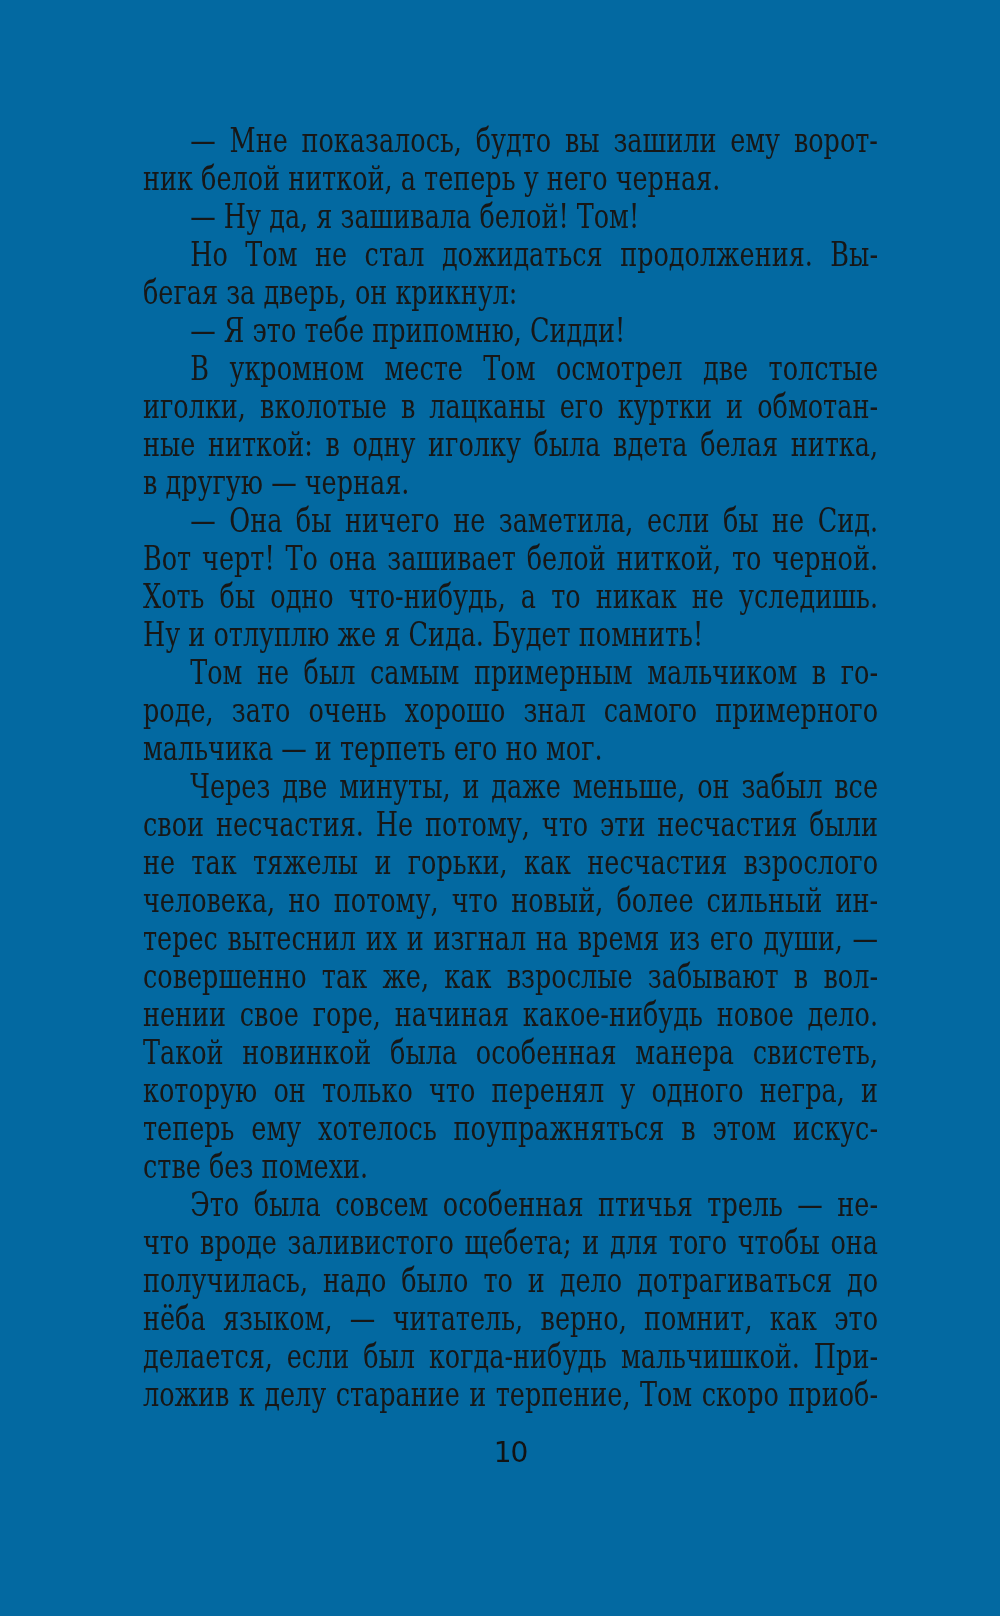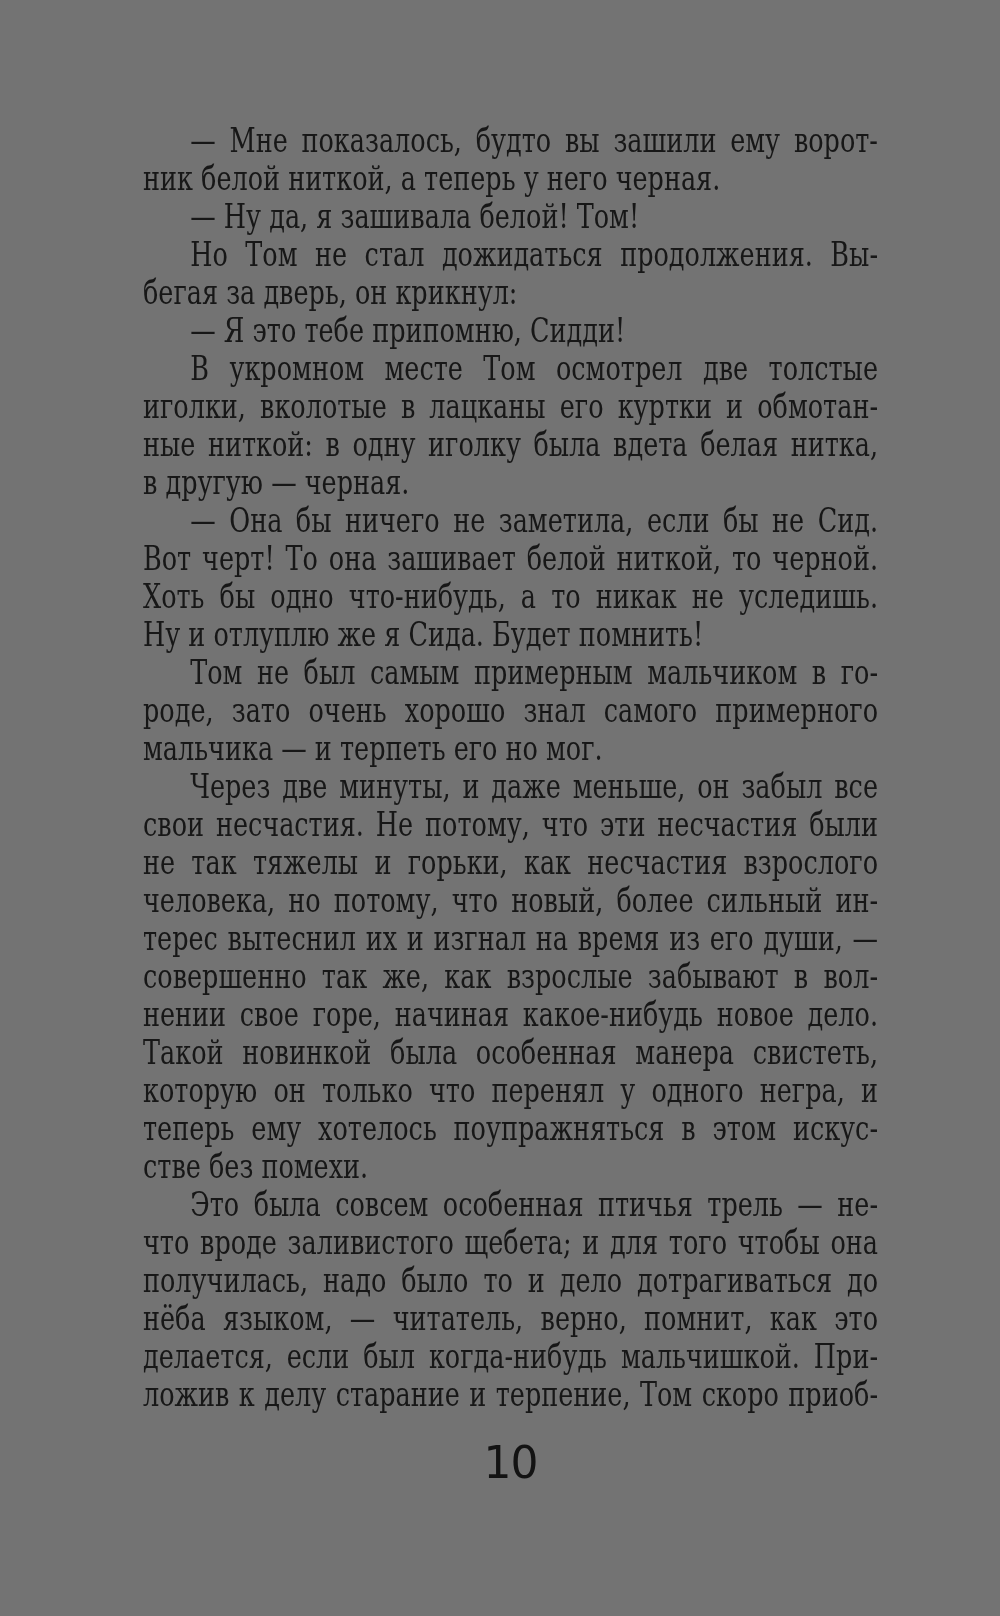--- a/index.html
+++ b/index.html
@@ -10,21 +10,21 @@
     width: 1000px;
     height: 1616px;
     background: #fcfcfc;
     position: relative;
     overflow: hidden;
     font-family: "DejaVu Serif", serif;
   }
   .book-page {
     position: absolute;
     inset: 0;
-    background: #737373;
+    background: #0369a1;
   }
   
   .text-block {
     position: absolute;
     left: 143px;
     top: 121px;
     width: 980px;
     transform: scaleX(0.75);
     transform-origin: 0 0;
     font-size: 34px;
@@ -50,24 +50,23 @@
   }
   .page-number {
     position: absolute;
     left: 143px;
     top: 1430px;
     width: 735px;
     height: 46px;
     line-height: 46px;
     text-align: center;
     font-family: "DejaVu Sans", sans-serif;
-    font-size: 44px;
+    font-size: 28px;
     color: #131313;
     letter-spacing: -1px;
-    margin-top: 10px;
   }
 </style>
 </head>
 <body>
 
 <div class="book-page">
   <div class="text-block">
       <div class="paragraph">
         <div class="line first">— Мне показалось, будто вы зашили ему ворот-</div>
         <div class="line last">ник белой ниткой, а теперь у него черная.</div>

